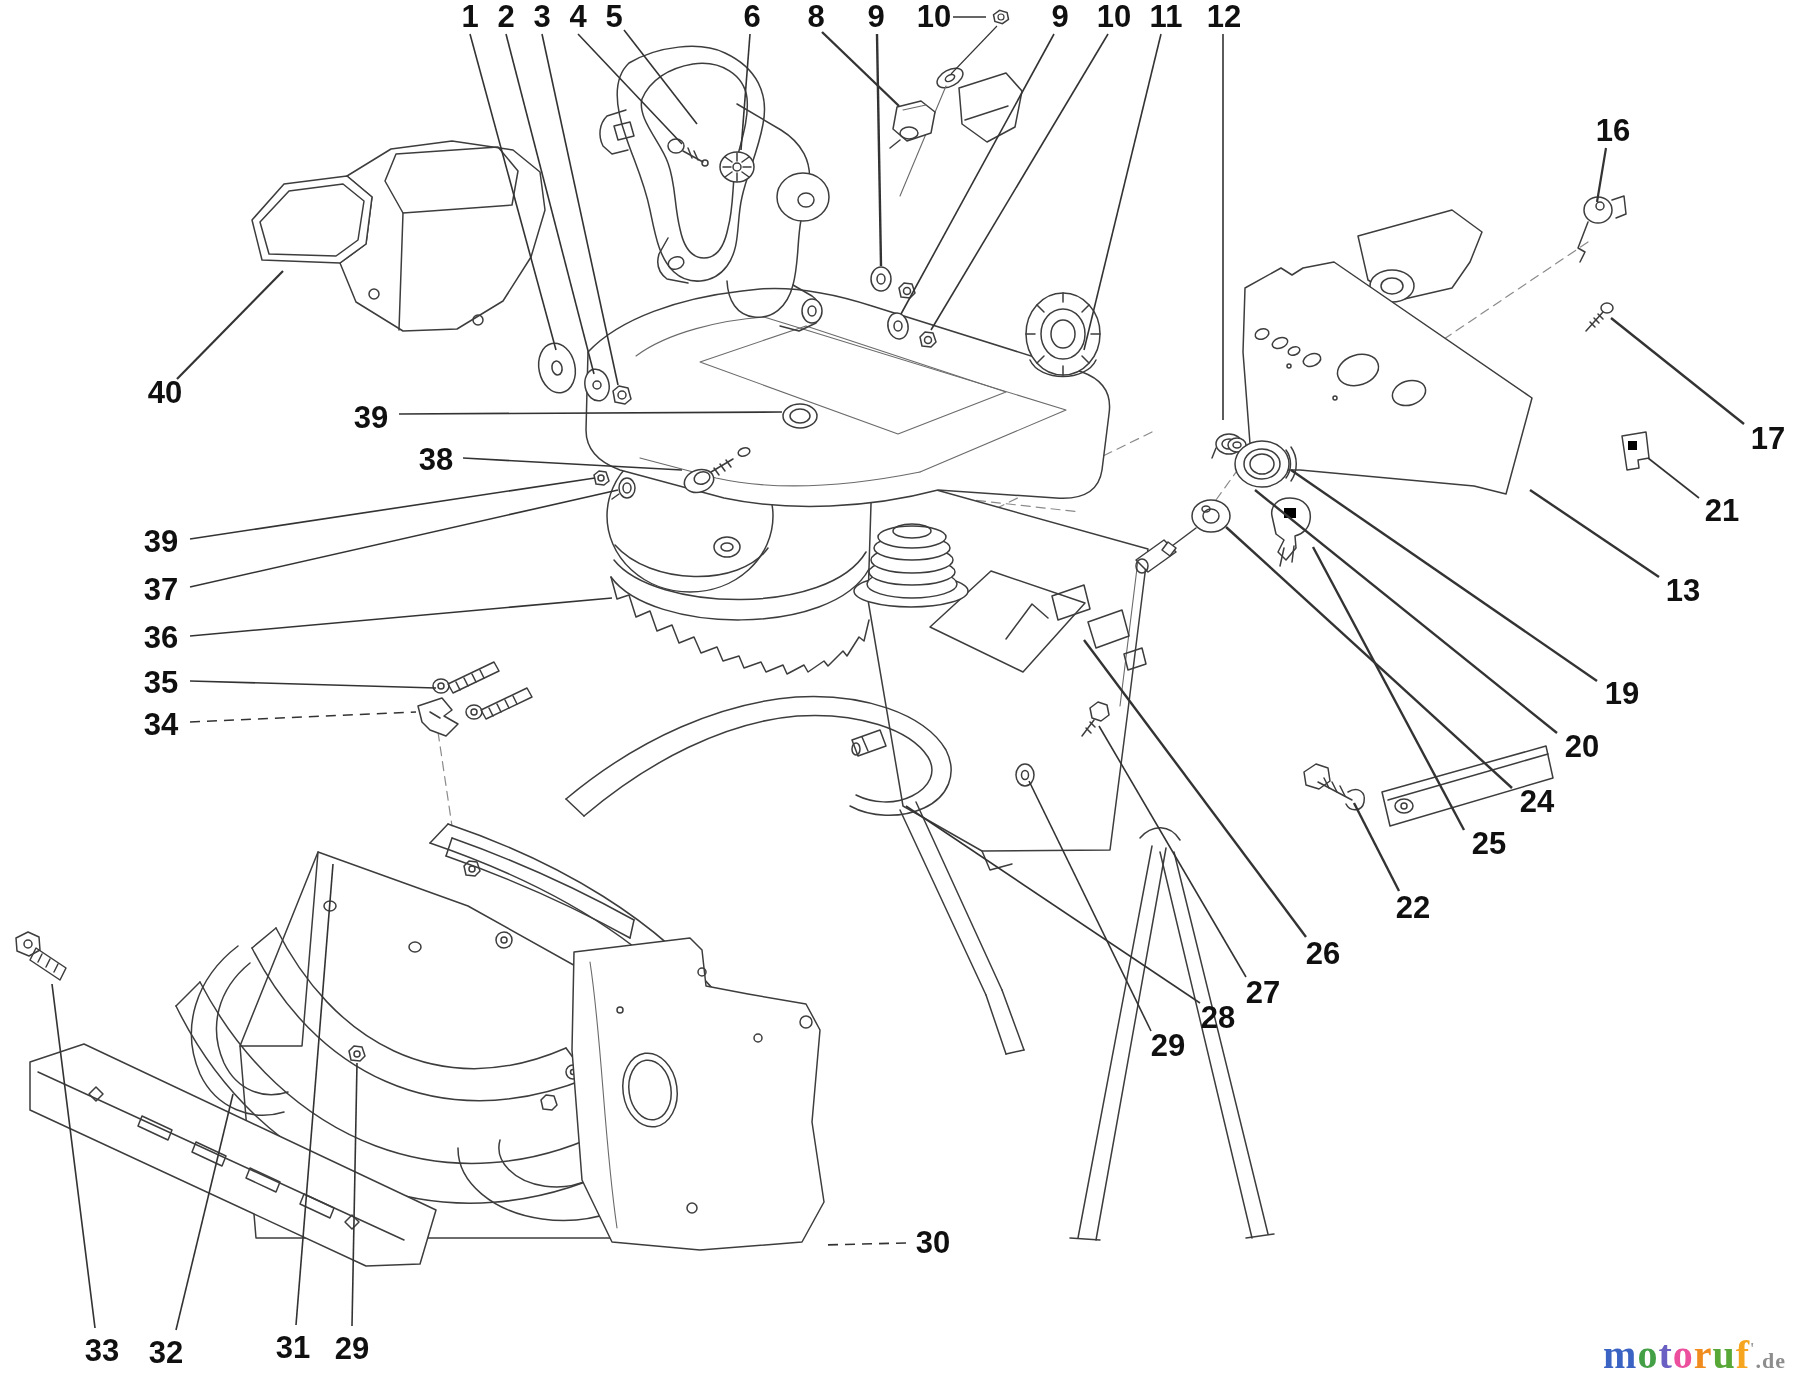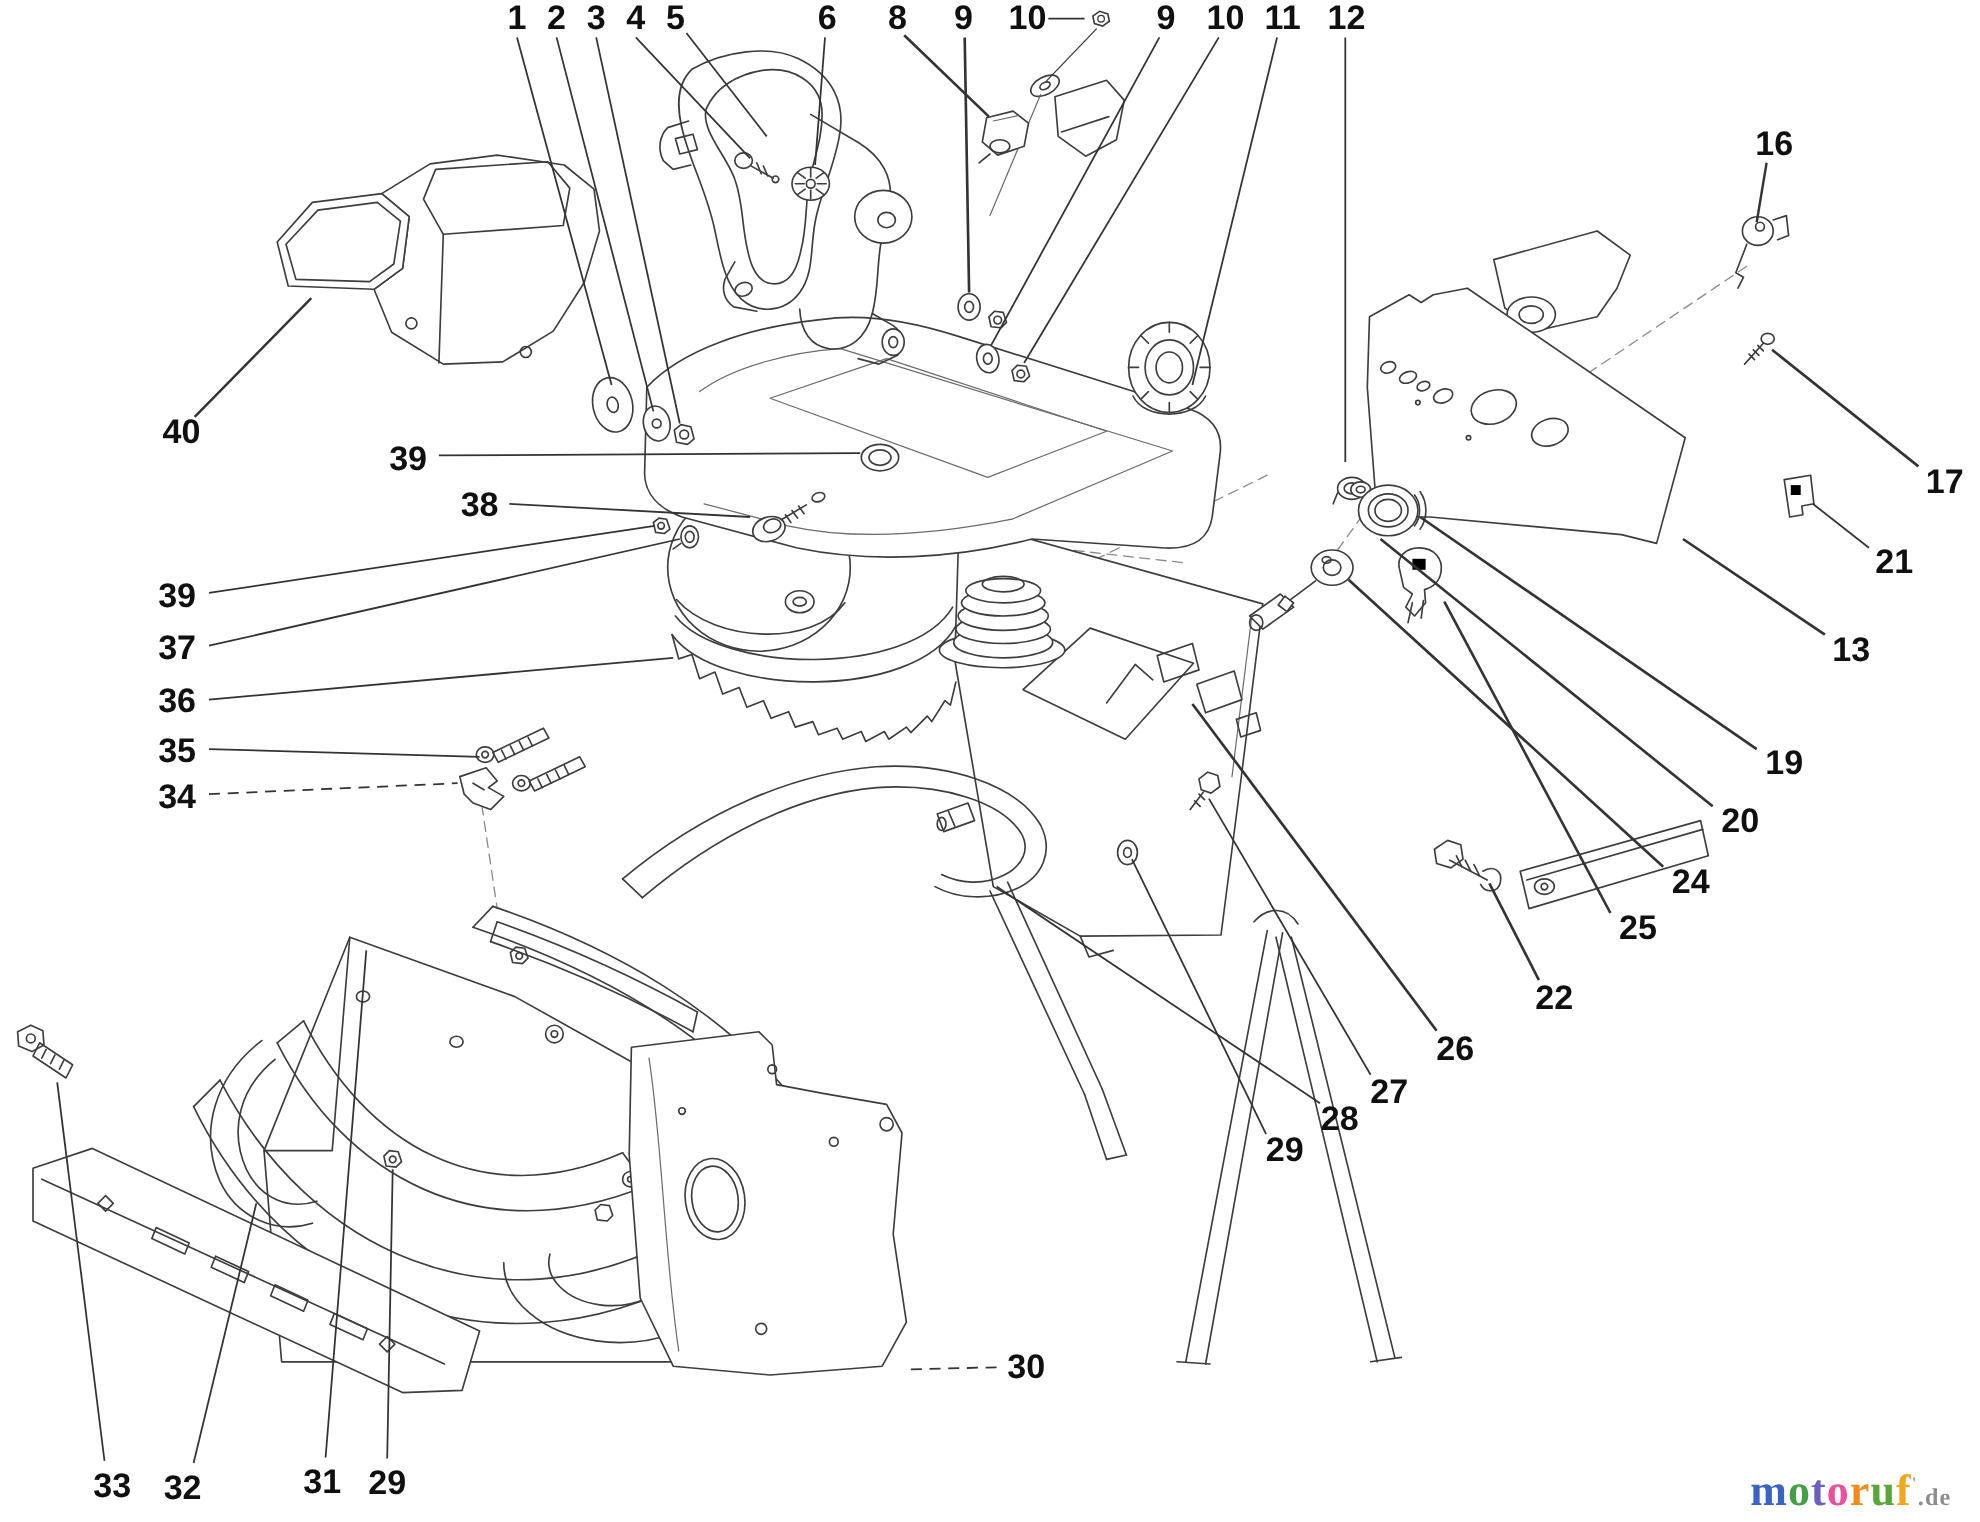--- a/index.html
+++ b/index.html
@@ -8,21 +8,21 @@
   svg{position:absolute;left:0;top:0;}
   svg *{vector-effect:non-scaling-stroke;}
   .art path,.art ellipse,.art circle,.art polygon,.art polyline,.art line{
       fill:none;stroke:#3d3d3d;stroke-width:1.5;stroke-linejoin:round;stroke-linecap:round;}
   .art .solid{fill:#ffffff;}
   .art .axis{stroke:#8a8a8a;stroke-width:1.2;stroke-dasharray:9 6;}
   .art .thin{stroke-width:1.1;stroke:#6a6a6a;}
   .leader{fill:none;stroke:#333;stroke-width:1.6;}
   .leader.dashed{stroke-dasharray:10 7;}
   .callout{font-family:"Liberation Sans",sans-serif;font-weight:bold;font-size:31px;fill:#101010;}
-  .logo{position:absolute;right:26px;bottom:6px;font-family:"Liberation Serif",serif;
+  .logo{position:absolute;right:14px;bottom:6px;font-family:"Liberation Serif",serif;
         font-weight:bold;font-size:40px;letter-spacing:1px;white-space:nowrap;}
   .logo .de{font-size:22px;font-weight:bold;}
   .logo .tick{font-size:16px;color:#9a9a9a;vertical-align:14px;}
 </style>
 </head>
 <body>
 
 <div class="stage">
 <svg width="1800" height="1384" viewBox="0 0 1800 1384">
 

